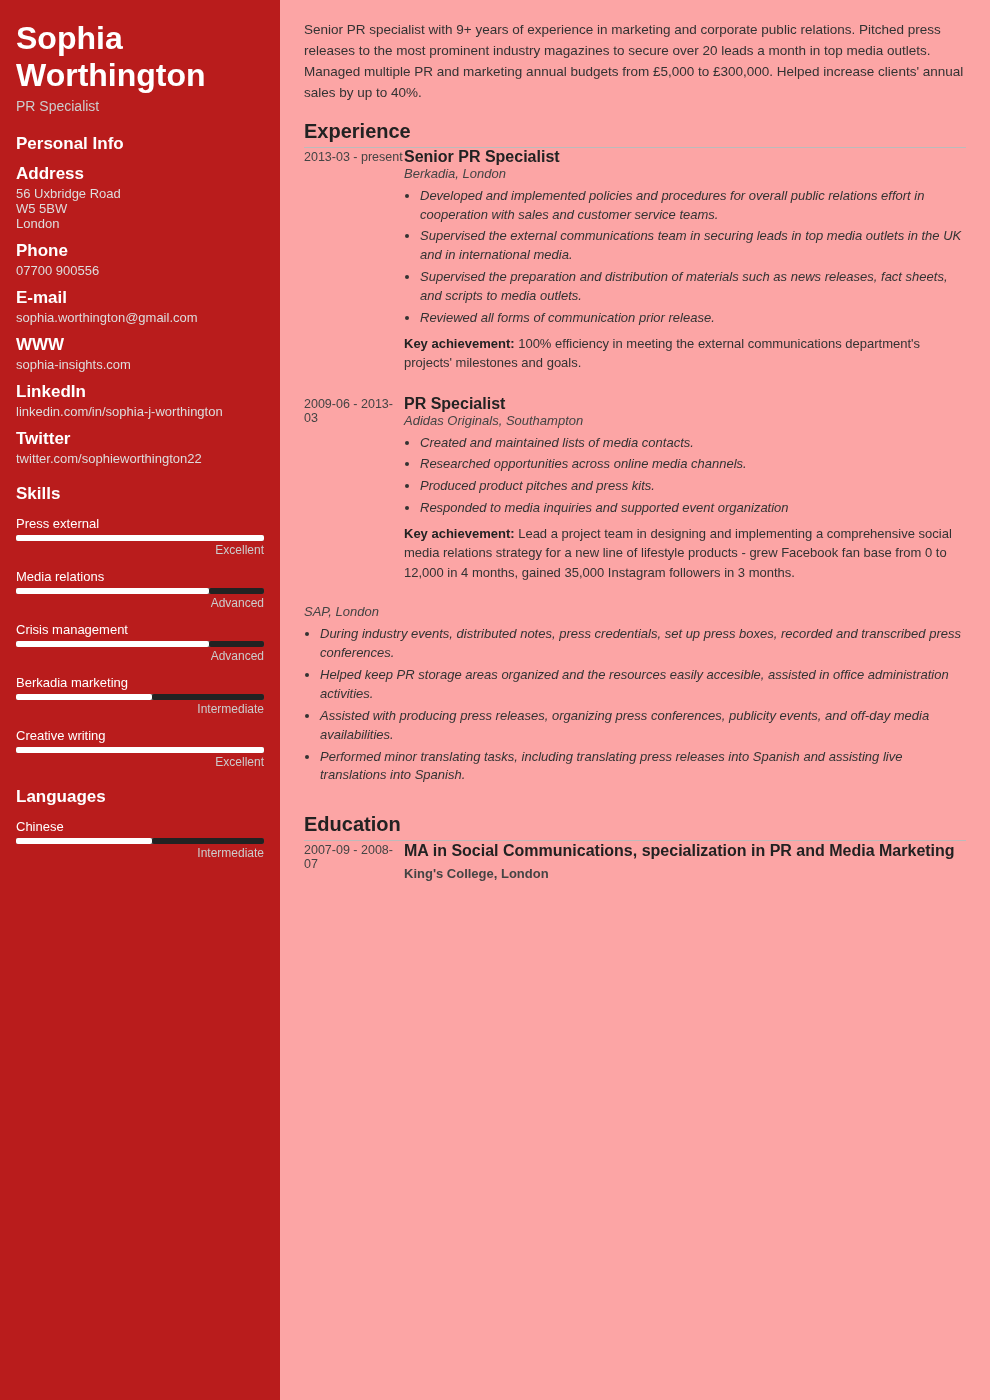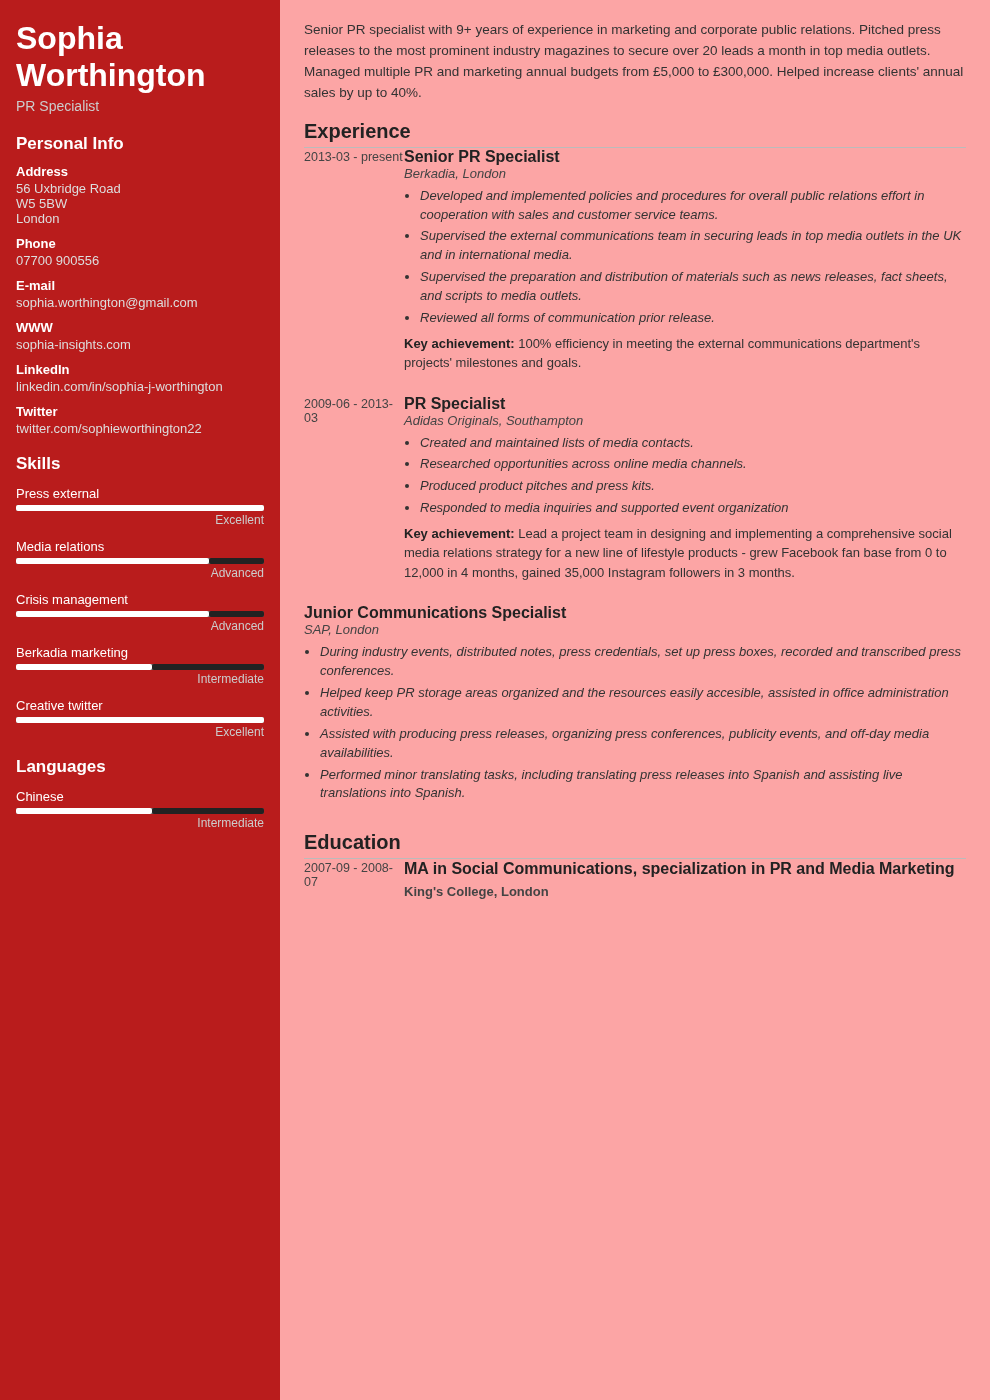--- a/index.html
+++ b/index.html
@@ -29,21 +29,21 @@
     .sidebar-section-title {
       font-size: 17px;
       font-weight: bold;
       color: #fff;
       margin-bottom: 10px;
       margin-top: 18px;
     }
     .info-label {
       font-weight: bold;
       color: #fff;
-      font-size: 13px;
+      font-size: 17px;
       margin-top: 10px;
       margin-bottom: 2px;
     }
     .info-value {
       font-size: 13px;
       color: #ddd;
       word-break: break-all;
     }
 
     
@@ -233,21 +233,21 @@
     </div>
         <div>
       <div class="skill-name">Berkadia marketing</div>
       <div class="skill-bar-container">
         <div class="skill-bar-fill" style="width:55%"></div>
         <div class="skill-bar-dark" style="width:45%"></div>
       </div>
       <div class="skill-level">Intermediate</div>
     </div>
         <div>
-      <div class="skill-name">Creative twitter</div>
+      <div class="skill-name">Creative writing</div>
       <div class="skill-bar-container">
         <div class="skill-bar-fill" style="width:100%"></div>
 
       </div>
       <div class="skill-level">Excellent</div>
     </div>
       </div>
   </div>
 
   <div>
@@ -293,21 +293,20 @@
             <li>Created and maintained lists of media contacts.</li>
             <li>Researched opportunities across online media channels.</li>
             <li>Produced product pitches and press kits.</li>
             <li>Responded to media inquiries and supported event organization</li>
           </ul>
         <p class="key-achievement"><b>Key achievement:</b> Lead a project team in designing and implementing a comprehensive social media relations strategy for a new line of lifestyle products - grew Facebook fan base from 0 to 12,000 in 4 months, gained 35,000 Instagram followers in 3 months.</p>
       </div>
     </div>
       <div class="exp-block">
       <div class="exp-content">
-        <div class="exp-role">Junior Communications Specialist</div>
         <div class="exp-company">SAP, London</div>
         <ul>
             <li>During industry events, distributed notes, press credentials, set up press boxes, recorded and transcribed press conferences.</li>
             <li>Helped keep PR storage areas organized and the resources easily accesible, assisted in office administration activities.</li>
             <li>Assisted with producing press releases, organizing press conferences, publicity events, and off-day media availabilities.</li>
             <li>Performed minor translating tasks, including translating press releases into Spanish and assisting live translations into Spanish.</li>
           </ul>
 
       </div>
     </div>

